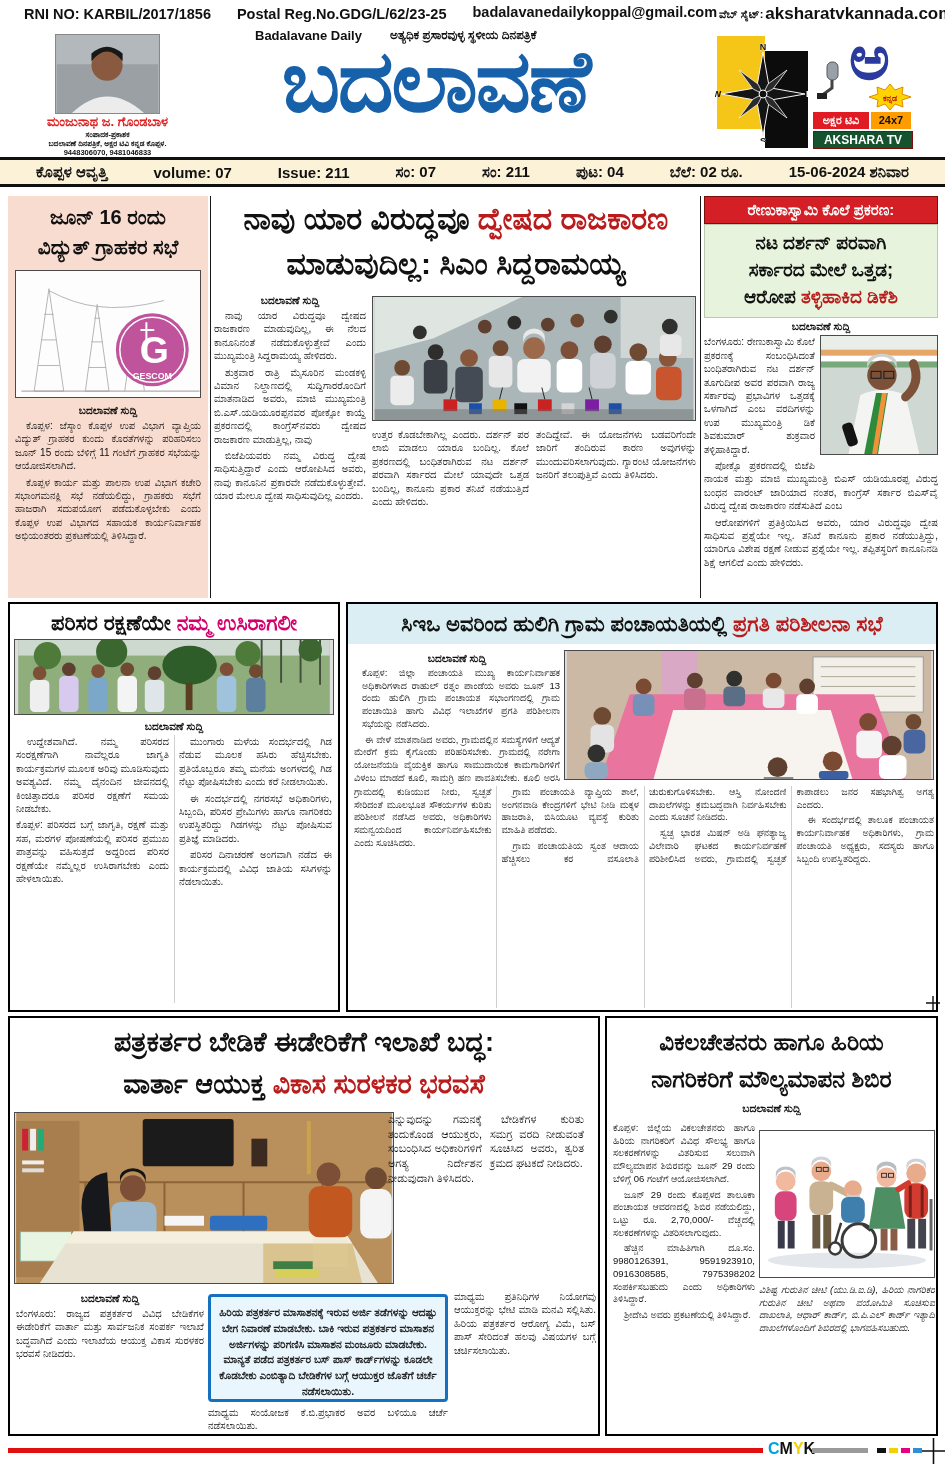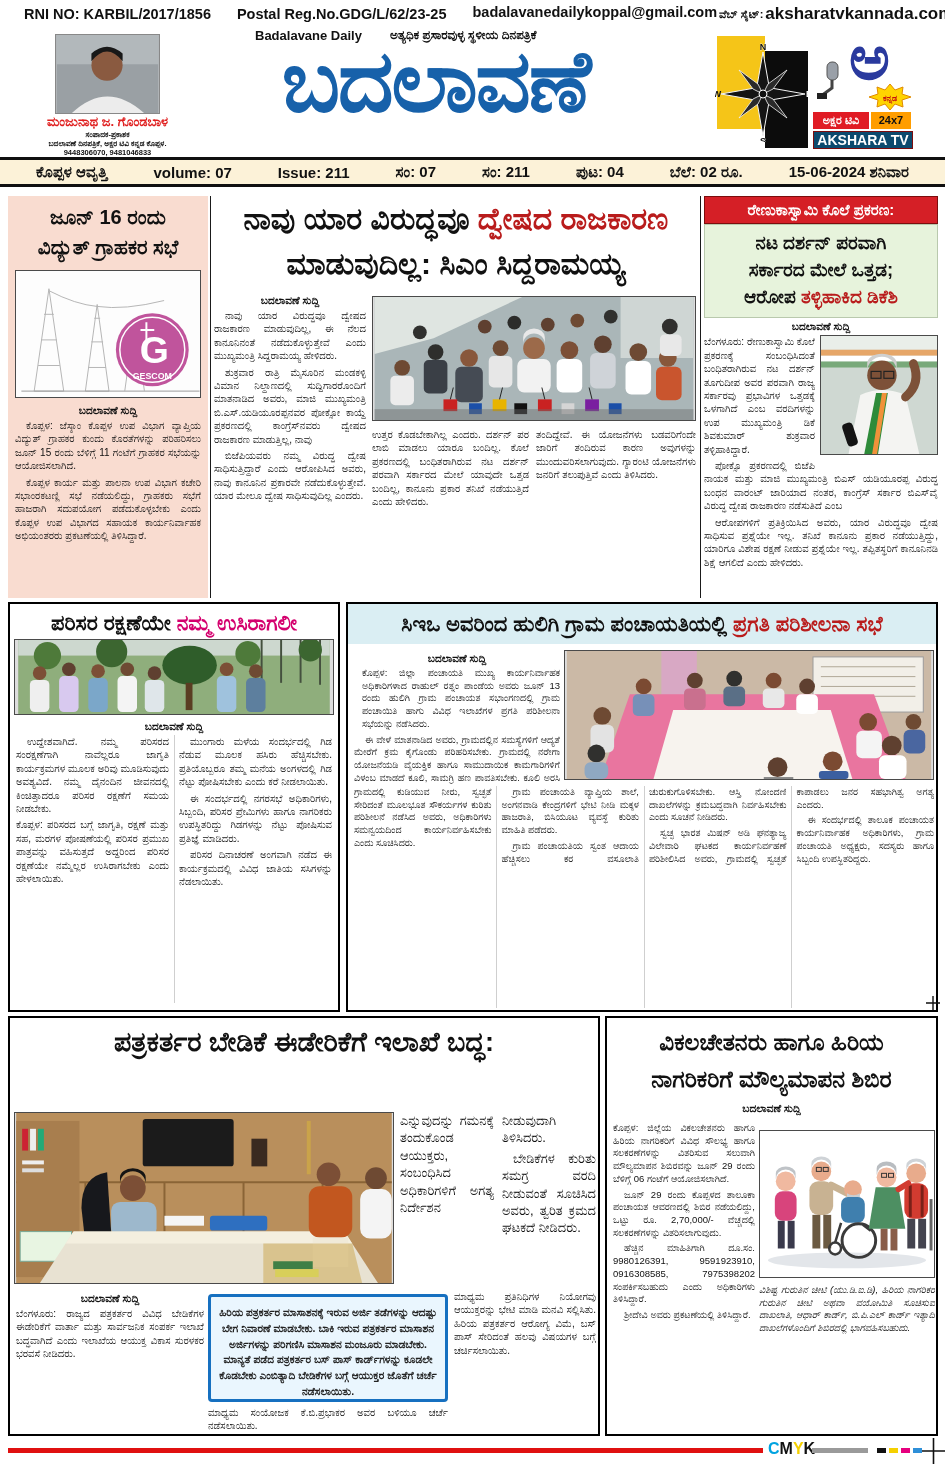--- a/index.html
+++ b/index.html
@@ -91,21 +91,21 @@
         <rect x="12" y="2" width="11" height="18" rx="5" fill="#9aa0a8" stroke="#555"></rect>
         <path d="M17 20 L17 28 L6 36" stroke="#444" stroke-width="3" fill="none"></path>
         <rect x="2" y="33" width="10" height="6" fill="#222"></rect>
       </svg>
       <svg class="abs" style="left:56px;top:52px;" width="42" height="26" viewBox="0 0 42 26">
         <polygon points="21,0 26,6 34,3 33,10 42,13 33,16 34,23 26,20 21,26 16,20 8,23 9,16 0,13 9,10 8,3 16,6" fill="#ffd400" stroke="#e08a00"></polygon>
         <text x="21" y="17" text-anchor="middle" font-size="8" font-weight="bold" fill="#c50f0f">ಕನ್ನಡ</text>
       </svg>
       <div class="abs" style="left:0;top:80px;width:56px;height:17px;background:#e01b24;color:#fff;font-weight:800;font-size:11px;text-align:center;line-height:17px;">ಅಕ್ಷರ ಟಿವಿ</div>
       <div class="abs" style="left:58px;top:80px;width:40px;height:17px;background:#ff9d00;color:#111;font-weight:800;font-size:11px;text-align:center;line-height:17px;">24x7</div>
-      <div class="abs" style="left:0;top:99px;width:98px;height:16px;background:#0c4a6e;color:#fff;font-weight:800;font-size:14px;text-align:center;line-height:16px;border:1px solid #7c0d0d;">AKSHARA TV KANNADA</div>
+      <div class="abs" style="left:0;top:99px;width:98px;height:16px;background:#14532d;color:#fff;font-weight:800;font-size:12px;text-align:center;line-height:16px;border:1px solid #7c0d0d;">AKSHARA TV KANNADA</div>
     </div>
   </div>
 
   <div class="infobar">
     <span>ಕೊಪ್ಪಳ ಆವೃತ್ತಿ</span>
     <span>volume: 07</span>
     <span>Issue: 211</span>
     <span>ಸಂ: 07</span>
     <span>ಸಂ: 211</span>
     <span>ಪುಟ: 04</span>
@@ -131,21 +131,21 @@
         <circle cx="138" cy="80" r="37" fill="#c0549c"></circle>
         <circle cx="138" cy="80" r="33" fill="none" stroke="#fff" stroke-width="1.5"></circle>
         <text x="140" y="93" font-size="38" fill="#fff" text-anchor="middle" font-weight="bold" font-family="Liberation Sans,sans-serif">G</text>
         <path d="M132 52 L132 86 M126 60 L140 60" stroke="#fff" stroke-width="2"></path>
         <text x="138" y="110" font-size="9" fill="#fff" text-anchor="middle" font-weight="bold" font-family="Liberation Sans,sans-serif">GESCOM</text>
       </svg>
     </div>
     <div class="byline" style="margin-top:6px;">ಬದಲಾವಣೆ ಸುದ್ದಿ</div>
     <div class="bodytext" style="padding:0 7px;height:212px;">
       <p>ಕೊಪ್ಪಳ: ಜೆಸ್ಕಾಂ ಕೊಪ್ಪಳ ಉಪ ವಿಭಾಗ ವ್ಯಾಪ್ತಿಯ ವಿದ್ಯುತ್ ಗ್ರಾಹಕರ ಕುಂದು ಕೊರತೆಗಳನ್ನು ಪರಿಹರಿಸಲು ಜೂನ್ 15 ರಂದು ಬೆಳಿಗ್ಗೆ 11 ಗಂಟೆಗೆ ಗ್ರಾಹಕರ ಸಭೆಯನ್ನು ಆಯೋಜಿಸಲಾಗಿದೆ.</p>
-      <p>ಕೊಪ್ಪಳ ಕಾರ್ಯ ಮತ್ತು ಪಾಲನಾ ಉಪ ವಿಭಾಗ ಕಚೇರಿ ಸಭಾಂರಕಟಣ್ಲಿ ಸಭೆ ನಡೆಯಲಿದ್ದು, ಗ್ರಾಹಕರು ಸಭೆಗೆ ಹಾಜರಾಗಿ ಸದುಪಯೋಗ ಪಡೆದುಕೊಳ್ಳಬೇಕು ಎಂದು ಕೊಪ್ಪಳ ಉಪ ವಿಭಾಗದ ಸಹಾಯಕ ಕಾರ್ಯನಿರ್ವಾಹಕ ಅಭಿಯಂತರರು ಪ್ರಕಟಣೆಯಲ್ಲಿ ತಿಳಿಸಿದ್ದಾರೆ.</p>
+      <p>ಕೊಪ್ಪಳ ಕಾರ್ಯ ಮತ್ತು ಪಾಲನಾ ಉಪ ವಿಭಾಗ ಕಚೇರಿ ಸಭಾಂಗಮನಕ್ಲಿ ಸಭೆ ನಡೆಯಲಿದ್ದು, ಗ್ರಾಹಕರು ಸಭೆಗೆ ಹಾಜರಾಗಿ ಸದುಪಯೋಗ ಪಡೆದುಕೊಳ್ಳಬೇಕು ಎಂದು ಕೊಪ್ಪಳ ಉಪ ವಿಭಾಗದ ಸಹಾಯಕ ಕಾರ್ಯನಿರ್ವಾಹಕ ಅಭಿಯಂತರರು ಪ್ರಕಟಣೆಯಲ್ಲಿ ತಿಳಿಸಿದ್ದಾರೆ.</p>
     </div>
   </div>
 
   <div class="vrule" style="left:210px;top:196px;height:402px;"></div>
 
   <div class="abs" style="left:214px;top:196px;width:484px;height:402px;overflow:hidden;">
     <div style="text-align:center;font-weight:800;font-size:30px;line-height:1.5;">
       <div><span>ನಾವು ಯಾರ ವಿರುದ್ಧವೂ </span><span class="red">ದ್ವೇಷದ ರಾಜಕಾರಣ</span></div>
       <div>ಮಾಡುವುದಿಲ್ಲ: ಸಿಎಂ ಸಿದ್ದರಾಮಯ್ಯ</div>
     </div>
@@ -356,20 +356,21 @@
       <p>ಗ್ರಾಮ ಪಂಚಾಯತಿ ವ್ಯಾಪ್ತಿಯ ಶಾಲೆ, ಅಂಗನವಾಡಿ ಕೇಂದ್ರಗಳಿಗೆ ಭೇಟಿ ನೀಡಿ ಮಕ್ಕಳ ಹಾಜರಾತಿ, ಬಿಸಿಯೂಟ ವ್ಯವಸ್ಥೆ ಕುರಿತು ಮಾಹಿತಿ ಪಡೆದರು.</p>
       <p>ಗ್ರಾಮ ಪಂಚಾಯತಿಯ ಸ್ವಂತ ಆದಾಯ ಹೆಚ್ಚಿಸಲು ಕರ ವಸೂಲಾತಿ ಚುರುಕುಗೊಳಿಸಬೇಕು. ಆಸ್ತಿ ನೋಂದಣಿ ದಾಖಲೆಗಳನ್ನು ಕ್ರಮಬದ್ಧವಾಗಿ ನಿರ್ವಹಿಸಬೇಕು ಎಂದು ಸೂಚನೆ ನೀಡಿದರು.</p>
       <p>ಸ್ವಚ್ಛ ಭಾರತ ಮಿಷನ್ ಅಡಿ ಘನತ್ಯಾಜ್ಯ ವಿಲೇವಾರಿ ಘಟಕದ ಕಾರ್ಯನಿರ್ವಹಣೆ ಪರಿಶೀಲಿಸಿದ ಅವರು, ಗ್ರಾಮದಲ್ಲಿ ಸ್ವಚ್ಛತೆ ಕಾಪಾಡಲು ಜನರ ಸಹಭಾಗಿತ್ವ ಅಗತ್ಯ ಎಂದರು.</p>
       <p>ಈ ಸಂದರ್ಭದಲ್ಲಿ ತಾಲೂಕ ಪಂಚಾಯತ ಕಾರ್ಯನಿರ್ವಾಹಕ ಅಧಿಕಾರಿಗಳು, ಗ್ರಾಮ ಪಂಚಾಯತಿ ಅಧ್ಯಕ್ಷರು, ಸದಸ್ಯರು ಹಾಗೂ ಸಿಬ್ಬಂದಿ ಉಪಸ್ಥಿತರಿದ್ದರು.</p>
     </div>
   </div>
 
   <div class="box" style="left:8px;top:1016px;width:592px;height:420px;">
     <div style="text-align:center;font-weight:800;font-size:27px;line-height:1.55;padding-top:4px;">
       <div>ಪತ್ರಕರ್ತರ ಬೇಡಿಕೆ ಈಡೇರಿಕೆಗೆ ಇಲಾಖೆ ಬದ್ಧ:</div>
+      <div><span>ವಾರ್ತಾ ಆಯುಕ್ತ </span><span class="red">ವಿಕಾಸ ಸುರಳಕರ ಭರವಸೆ</span></div>
     </div>
     <div class="abs photo" style="left:4px;top:94px;width:380px;height:172px;">
       <svg viewBox="0 0 380 172">
         <rect width="380" height="172" fill="#b98f5c"></rect>
         <g stroke="#8a6436" stroke-width="2">
             <line x1="0" y1="70" x2="380" y2="70"></line>
             <line x1="70" y1="70" x2="70" y2="130"></line>
             <line x1="150" y1="70" x2="150" y2="120"></line>
             <line x1="230" y1="70" x2="230" y2="120"></line>
             <line x1="310" y1="70" x2="310" y2="120"></line>
@@ -397,21 +398,21 @@
         <circle cx="316" cy="62" r="12" fill="#7c4f36"></circle>
         <rect x="296" y="74" width="44" height="52" rx="11" fill="#c2571f"></rect>
         <rect x="300" y="126" width="36" height="30" fill="#f0ead8"></rect>
         <circle cx="364" cy="66" r="11" fill="#6e4a33"></circle>
         <rect x="348" y="77" width="32" height="50" rx="10" fill="#f4f4f4"></rect>
         <path d="M250 132 h90 l10 40 h-100 z" fill="#caa34a" opacity="0.5"></path>
         <rect x="260" y="150" width="40" height="8" fill="#3f7f46"></rect>
           <rect x="262" y="158" width="44" height="8" fill="#d8cf5a"></rect>
       </svg>
     </div>
-    <div class="bodytext abs" style="left:390px;top:94px;width:196px;height:172px;column-count:2;column-gap:8px;font-size:13px;">
+    <div class="bodytext abs" style="left:378px;top:94px;width:196px;height:172px;column-count:2;column-gap:8px;font-size:11px;">
       <p style="text-indent:0;">ಎನ್ನುವುದನ್ನು ಗಮನಕ್ಕೆ ತಂದುಕೊಂಡ ಆಯುಕ್ತರು, ಸಂಬಂಧಿಸಿದ ಅಧಿಕಾರಿಗಳಿಗೆ ಅಗತ್ಯ ನಿರ್ದೇಶನ ನೀಡುವುದಾಗಿ ತಿಳಿಸಿದರು.</p>
       <p>ಬೇಡಿಕೆಗಳ ಕುರಿತು ಸಮಗ್ರ ವರದಿ ನೀಡುವಂತೆ ಸೂಚಿಸಿದ ಅವರು, ತ್ವರಿತ ಕ್ರಮದ ಘಟಕದೆ ನೀಡಿದರು.</p>
     </div>
     <div class="abs" style="left:6px;top:272px;width:188px;height:142px;">
       <div class="byline">ಬದಲಾವಣೆ ಸುದ್ದಿ</div>
       <div class="bodytext" style="height:124px;">
         <p style="text-indent:0;">ಬೆಂಗಳೂರು: ರಾಜ್ಯದ ಪತ್ರಕರ್ತರ ವಿವಿಧ ಬೇಡಿಕೆಗಳ ಈಡೇರಿಕೆಗೆ ವಾರ್ತಾ ಮತ್ತು ಸಾರ್ವಜನಿಕ ಸಂಪರ್ಕ ಇಲಾಖೆ ಬದ್ಧವಾಗಿದೆ ಎಂದು ಇಲಾಖೆಯ ಆಯುಕ್ತ ವಿಕಾಸ ಸುರಳಕರ ಭರವಸೆ ನೀಡಿದರು.</p>
       </div>
     </div>
     <div class="abs bluebox" style="left:198px;top:276px;width:240px;height:108px;">

